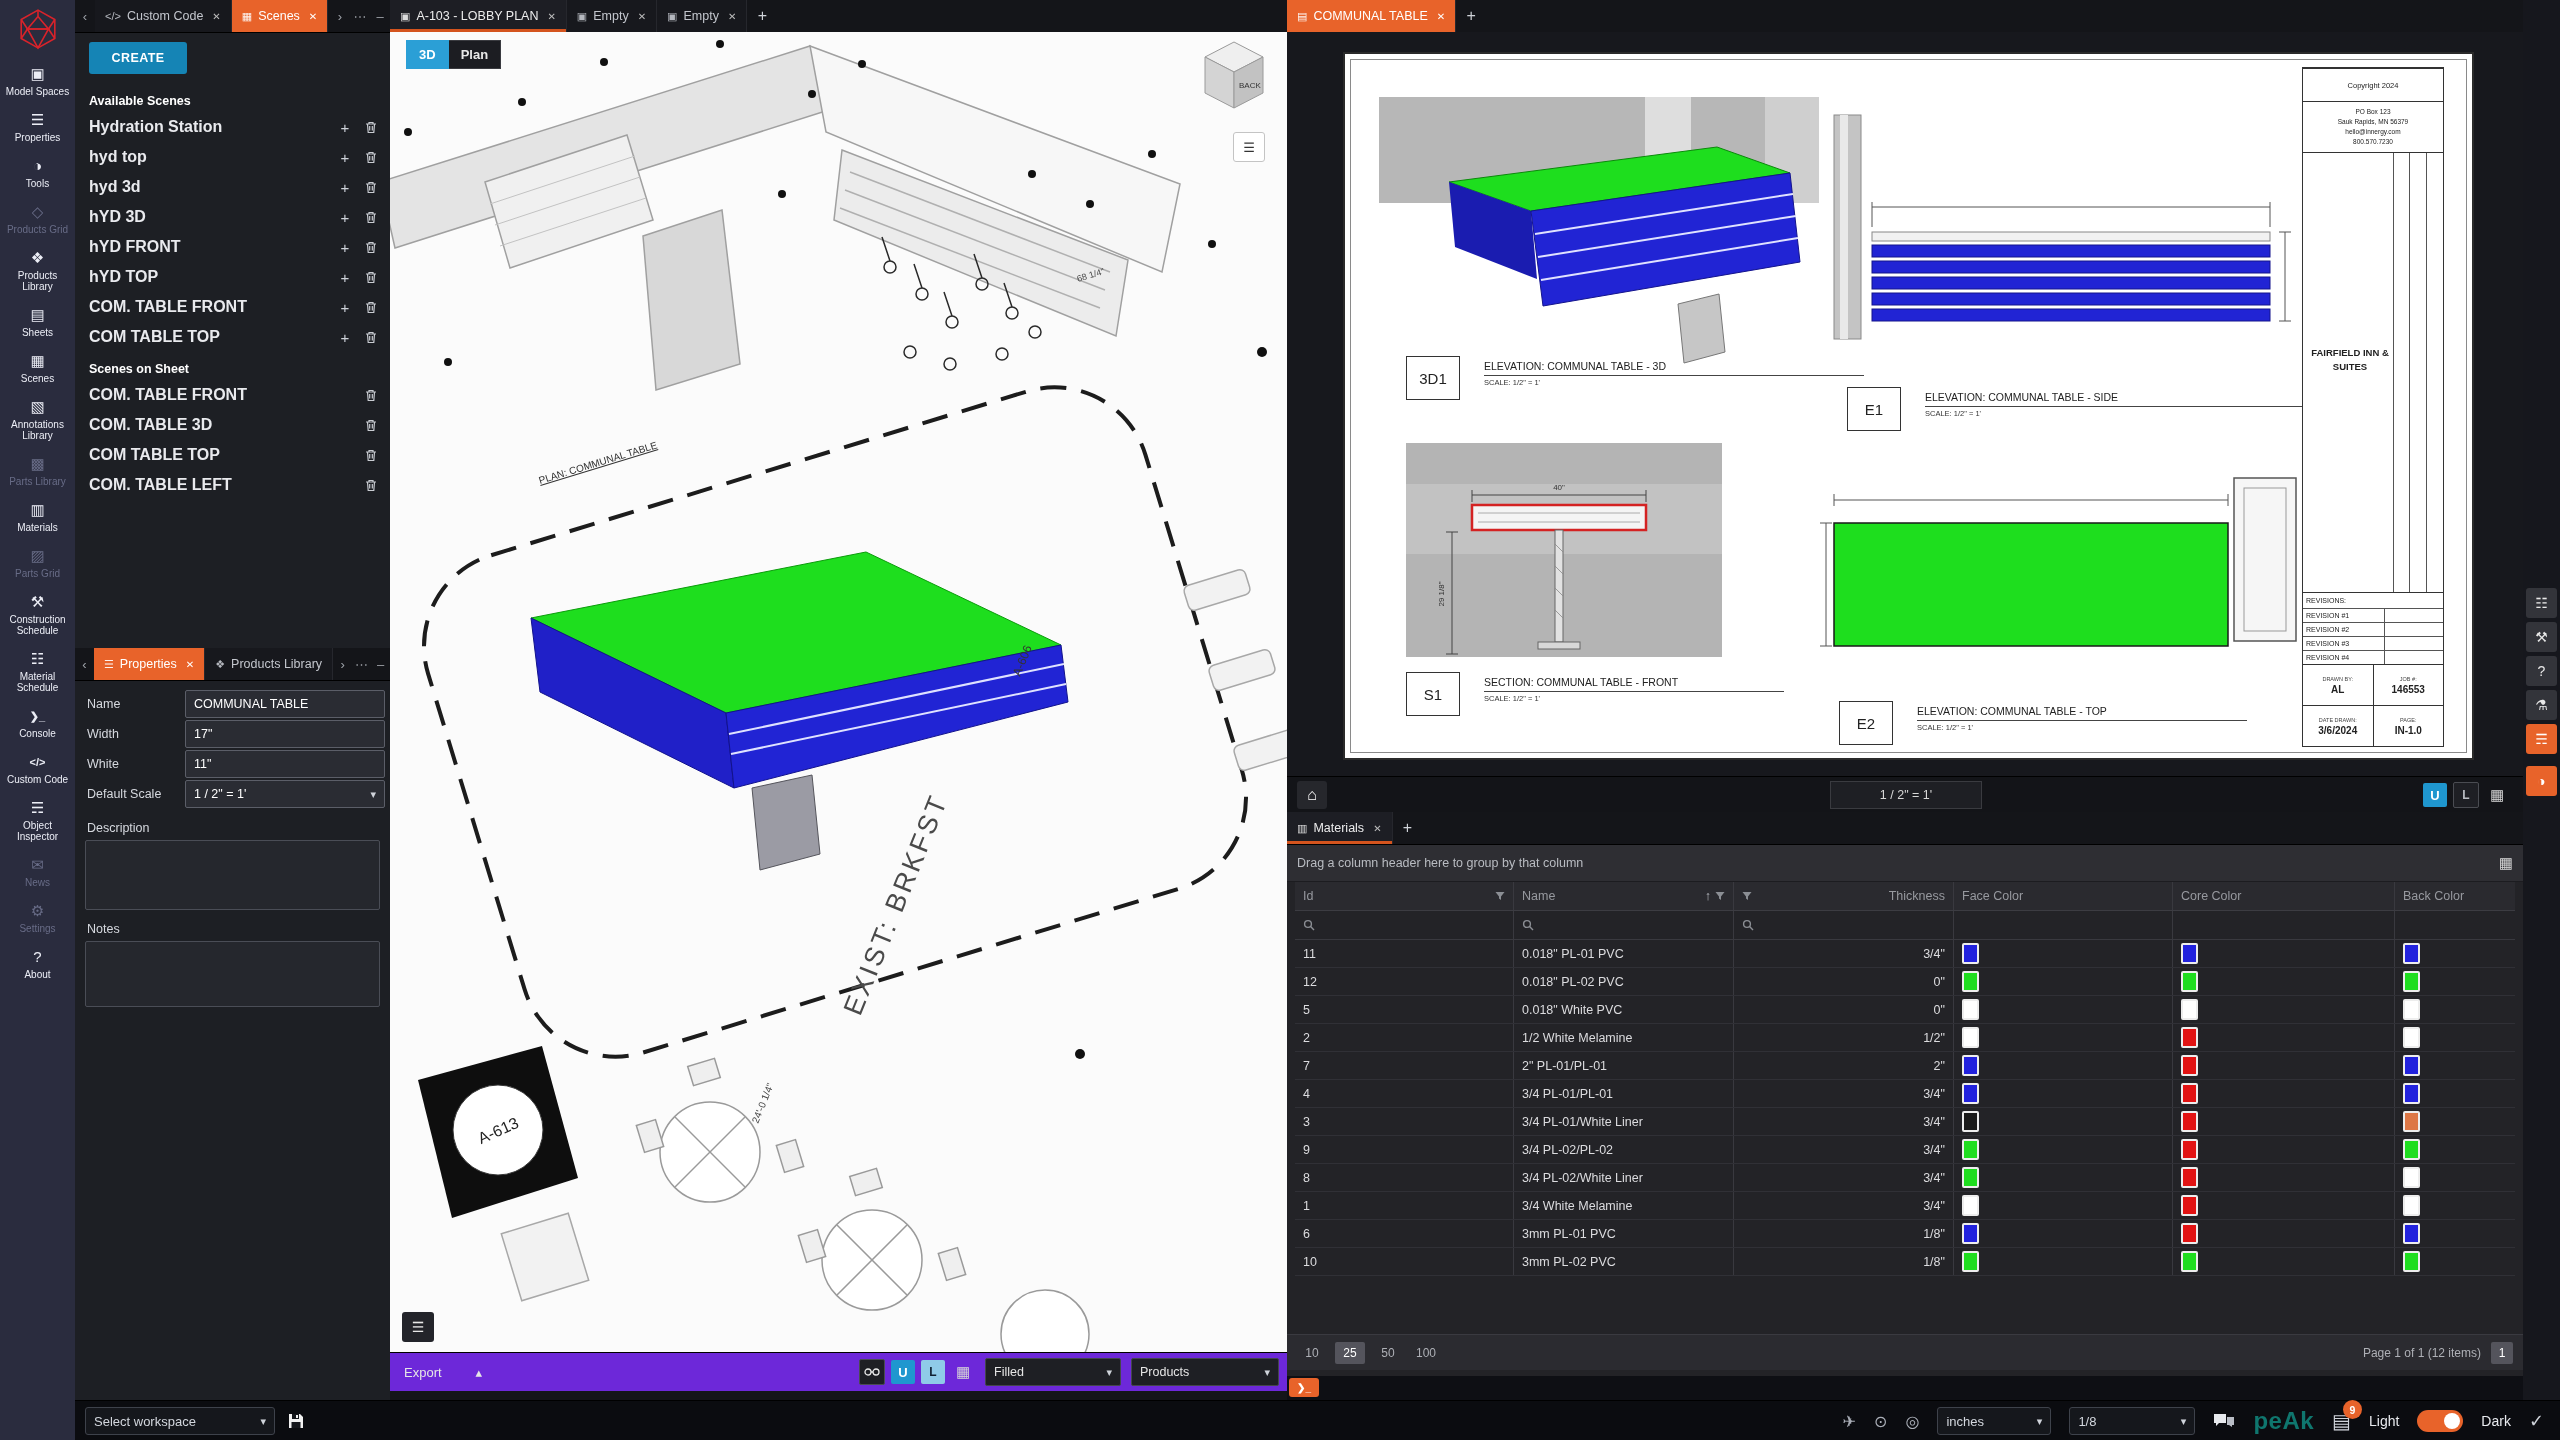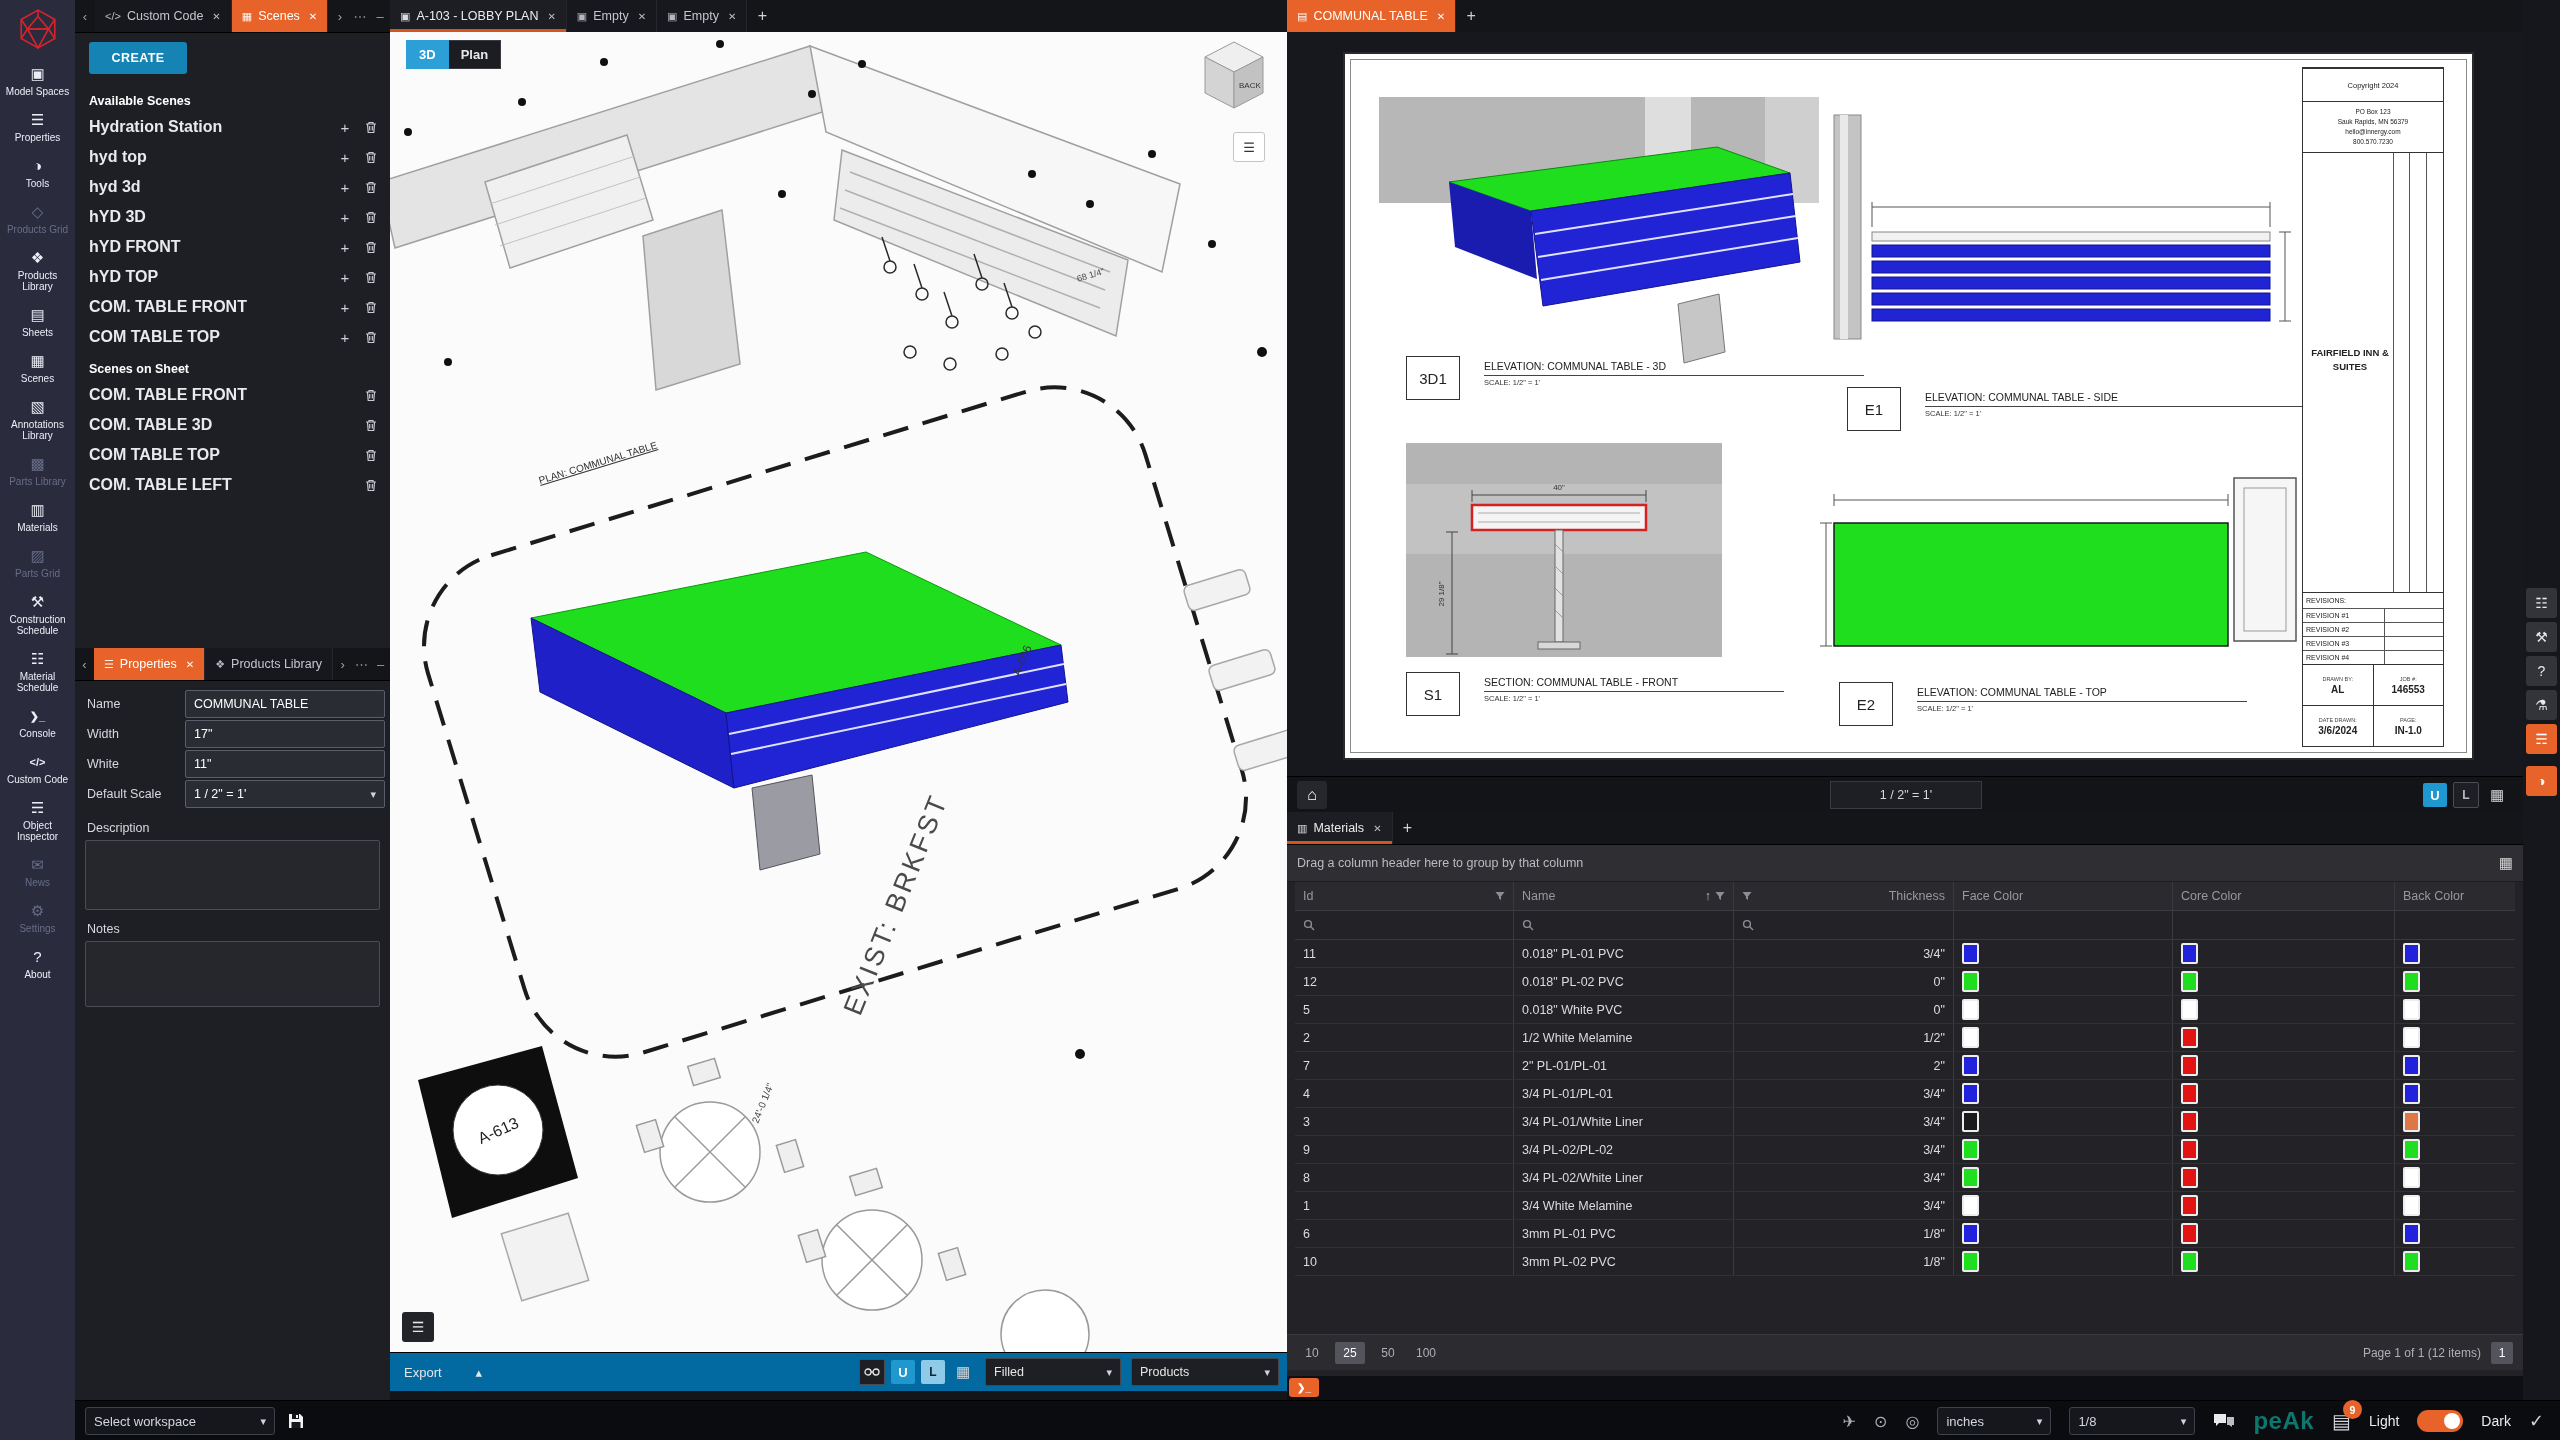--- a/index.html
+++ b/index.html
@@ -49,21 +49,21 @@
   
   #viewport{left:390px;top:0;width:897px;height:1400px;background:#141519;}
   .vp-canvas{position:absolute;left:0;top:32px;width:897px;height:1320px;background:#fbfbfb;overflow:hidden;cursor:grab;}
   .mode-group{position:absolute;left:16px;top:8px;display:flex;z-index:3;}
   .mode-btn{height:27px;padding:0 12px;display:flex;align-items:center;font-size:13px;font-weight:bold;cursor:pointer;}
   .mode-btn.on{background:#2b9fd6;color:#fff;border:1px solid #2b9fd6;}
   .mode-btn.off{background:#1c1d22;color:#e8e8e8;border:1px solid #3a3b40;border-left:none;}
   .viewcube{position:absolute;right:20px;top:6px;z-index:3;}
   .layers-fab{position:absolute;right:22px;top:100px;width:30px;height:28px;background:#fff;border:1px solid #c4c4c4;border-radius:3px;display:flex;align-items:center;justify-content:center;color:#333;font-size:13px;z-index:3;cursor:pointer;}
   .layers-fab2{position:absolute;left:12px;bottom:10px;width:32px;height:30px;background:#23242a;border-radius:3px;display:flex;align-items:center;justify-content:center;color:#e8e8e8;font-size:14px;z-index:3;cursor:pointer;}
-  .vp-bottombar{position:absolute;left:0;top:1352px;width:897px;height:38px;background:#0369a1;display:flex;align-items:center;border-top:1px solid #000;}
+  .vp-bottombar{position:absolute;left:0;top:1352px;width:897px;height:38px;background:#6d28d9;display:flex;align-items:center;border-top:1px solid #000;}
   .export-btn{display:flex;align-items:center;gap:34px;color:#e6e6e6;font-size:13px;padding:0 14px;height:100%;cursor:pointer;}
   .sq-icon{width:24px;height:24px;border-radius:2px;display:flex;align-items:center;justify-content:center;margin-left:6px;cursor:pointer;}
   .sq-dark{background:#1e1f24;border:1px solid #4a4c52;}
   .sq-blue{background:#1f97cf;color:#fff;font-weight:bold;font-size:13px;}
   .sq-lblue{background:#8fcbe8;color:#123;font-weight:bold;font-size:12px;}
   .sq-plain{color:#d8d8d8;font-size:15px;}
   .bar-select{height:26px;background:#1e1f24;border:1px solid #44464c;border-radius:2px;display:flex;align-items:center;justify-content:space-between;color:#e6e6e6;font-size:12.5px;padding:0 8px;margin-left:10px;cursor:pointer;}
 
   
   #sheet-region{left:1287px;top:0;width:1236px;height:812px;background:#131419;}
@@ -680,21 +680,21 @@
             <div class="vl-scale">SCALE: 1/2" = 1'</div>
           </div>
         </div>
         <div class="view-label" style="left:61px;top:618px;">
           <div class="vl-tag">S1</div>
           <div class="vl-text">
             <div class="vl-title" style="width:300px;">SECTION: COMMUNAL TABLE - FRONT</div>
             <div class="vl-scale">SCALE: 1/2" = 1'</div>
           </div>
         </div>
-        <div class="view-label" style="left:494px;top:628px;">
+        <div class="view-label" style="left:494px;top:647px;">
           <div class="vl-tag">E2</div>
           <div class="vl-text">
             <div class="vl-title" style="width:330px;">ELEVATION: COMMUNAL TABLE - TOP</div>
             <div class="vl-scale">SCALE: 1/2" = 1'</div>
           </div>
         </div>
 
         <div class="tblock">
           <div class="tb-copy">Copyright 2024</div>
           <div class="tb-address">

